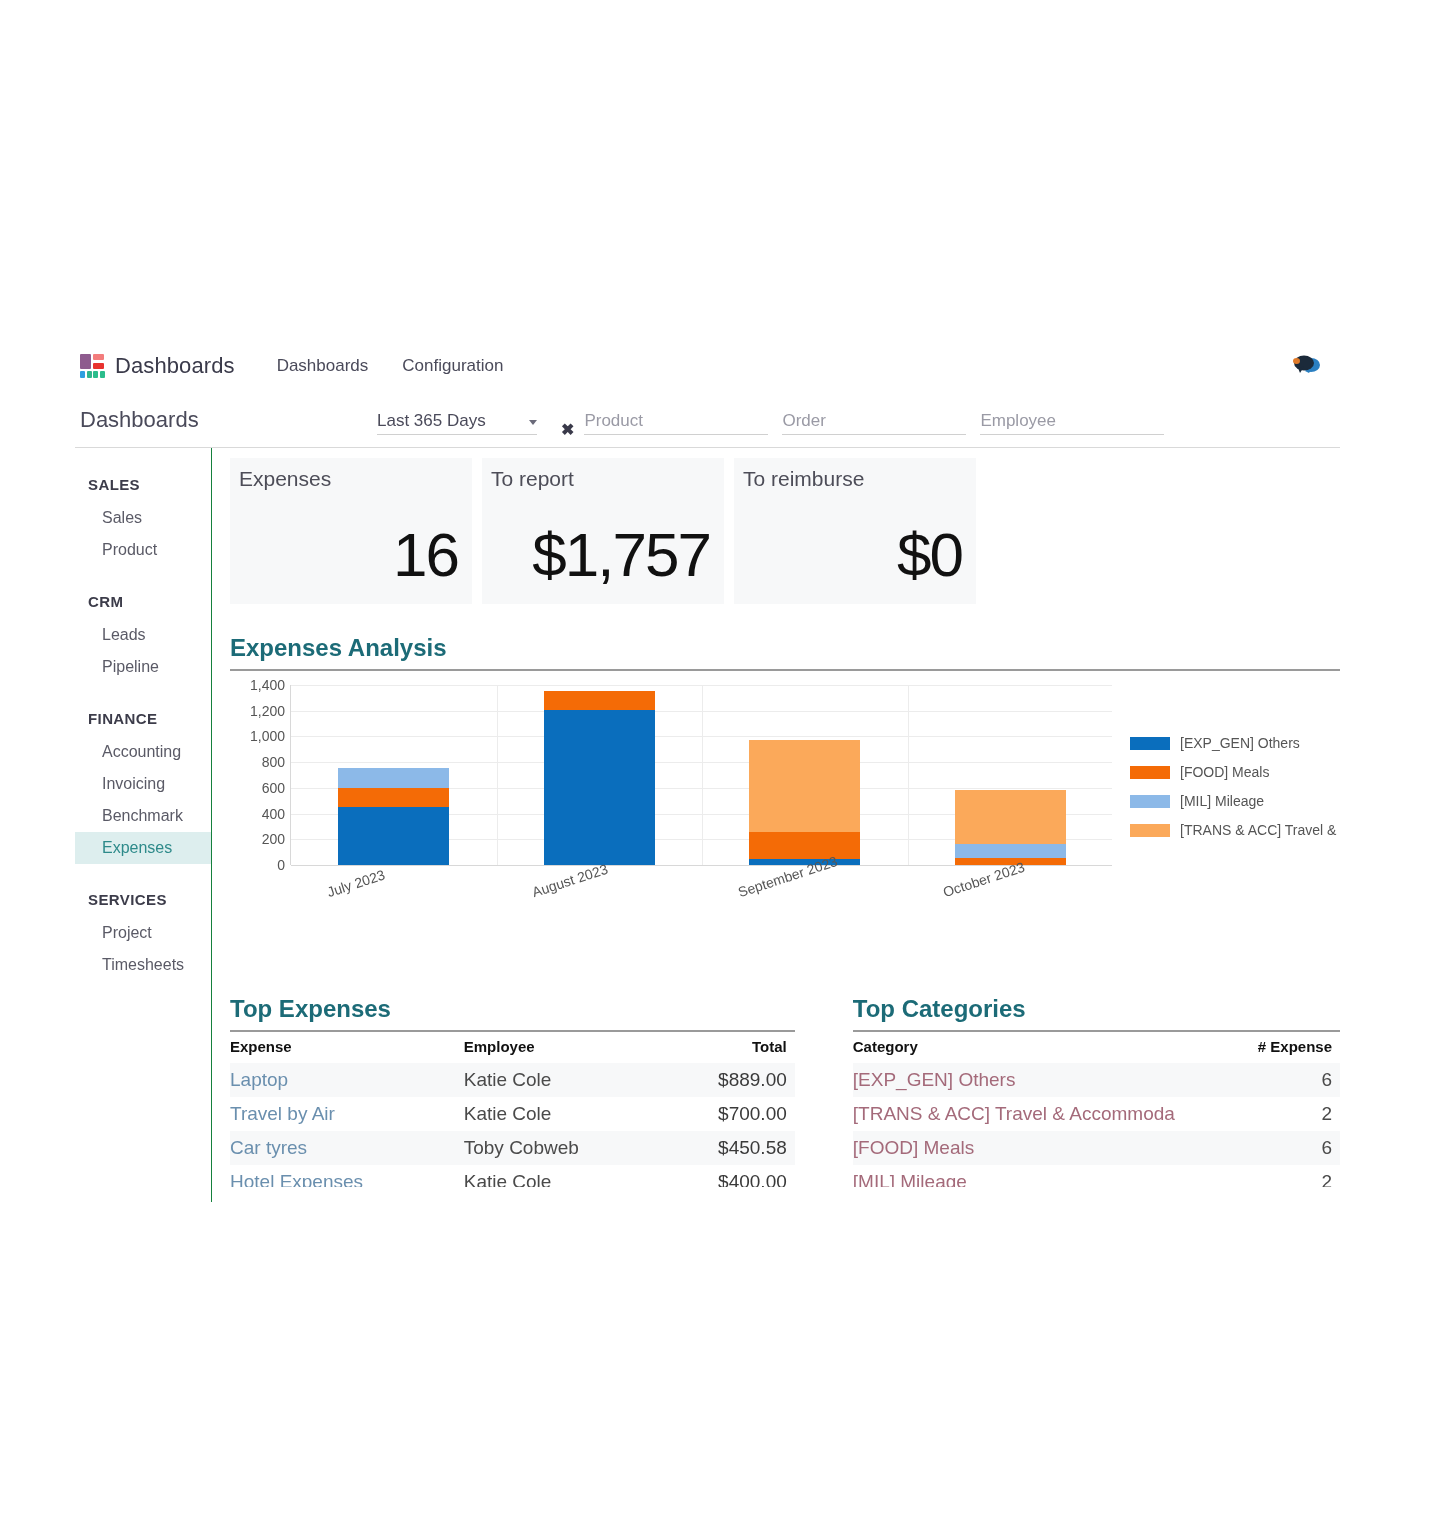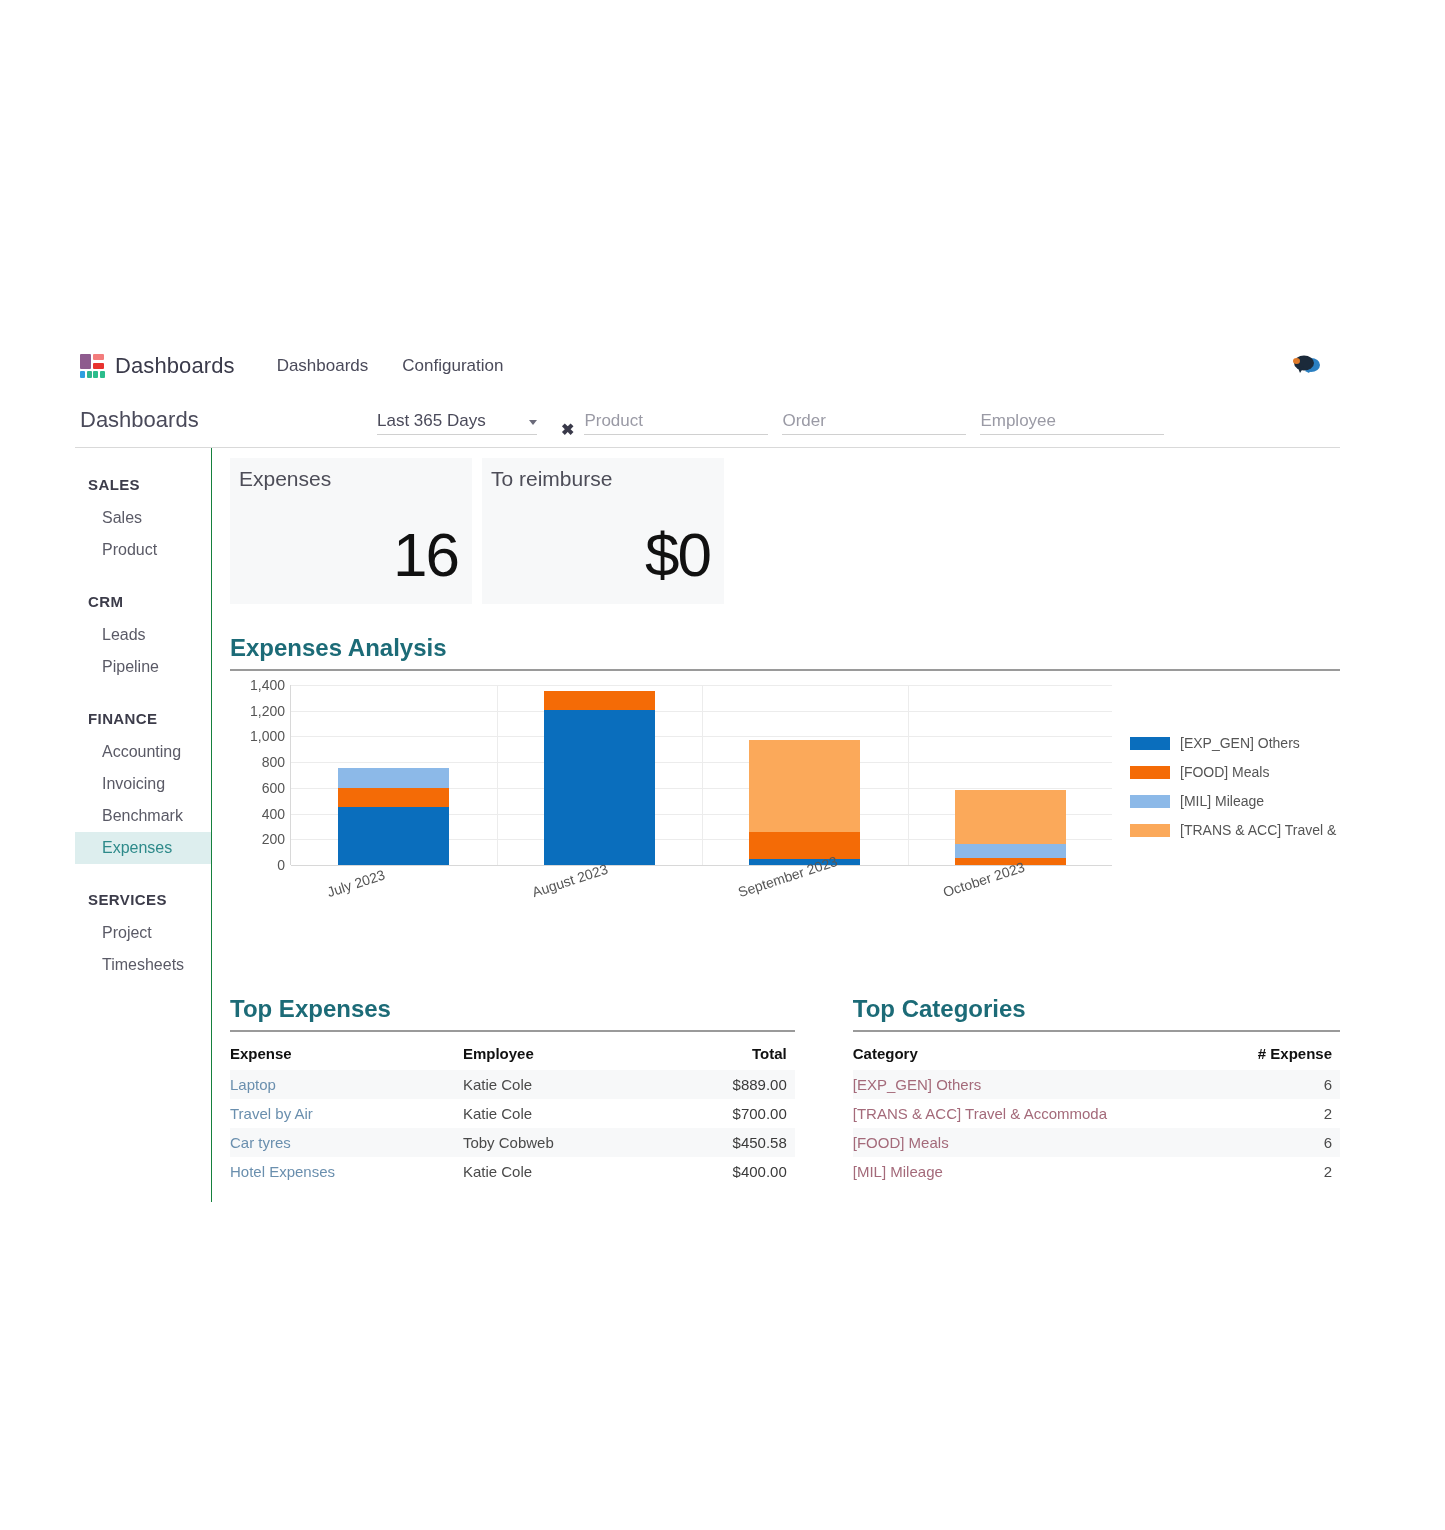--- a/index.html
+++ b/index.html
@@ -163,28 +163,28 @@
   }
   .legend { position: absolute; left: 900px; top: 50px; width: 215px; }
   .leg-row { display: flex; align-items: center; margin-bottom: 13px; }
   .leg-sw { width: 40px; height: 13px; flex: 0 0 auto; margin-right: 10px; }
   .leg-txt { font-size: 14px; color: #555; white-space: nowrap; }
 
   
   .tables { display: flex; gap: 58px; margin-top: 70px; }
   .tblock { width: 568px; }
   .tblock.right { width: 490px; }
-  .tbl { width: 100%; border-collapse: collapse; margin-top: 9px; }
+  .tbl { width: 100%; border-collapse: collapse; margin-top: 2px; }
   .tbl th {
     font-size: 15px; font-weight: bold; color: #111;
     text-align: left; padding: 4px 8px 8px 0;
   }
   .tbl th.num, .tbl td.num { text-align: right; }
   .tbl td {
-    font-size: 15px; padding: 6px 8px 6px 0; color: #4a4a4a;
+    font-size: 19px; padding: 6px 8px 6px 0; color: #4a4a4a;
   }
   .tbl tbody tr:nth-child(odd) { background: #f7f8f9; }
   .tbl td.link { color: #6a8fae; }
   .tbl td.cat { color: #a46a7a; }
   .tbl td.money { color: #3a3a3a; }
   .clip-wrap { overflow: hidden; height: 155px; }
 </style>
 </head>
 <body>
 
@@ -260,20 +260,24 @@
       </div>
 
     <div class="content">
 
       <div class="kpis" id="kpis">
           <div class="kpi">
             <div class="kpi-label">Expenses</div>
             <div class="kpi-value">16</div>
           </div>
           <div class="kpi">
+            <div class="kpi-label">To report</div>
+            <div class="kpi-value">$1,757</div>
+          </div>
+          <div class="kpi">
             <div class="kpi-label">To reimburse</div>
             <div class="kpi-value">$0</div>
           </div>
         </div>
 
       <div class="sect">Expenses Analysis</div>
 
       <div class="chart-area">
         <div class="yaxis" id="yaxis">
             <span class="ytick" style="top: 180px;">0</span>

